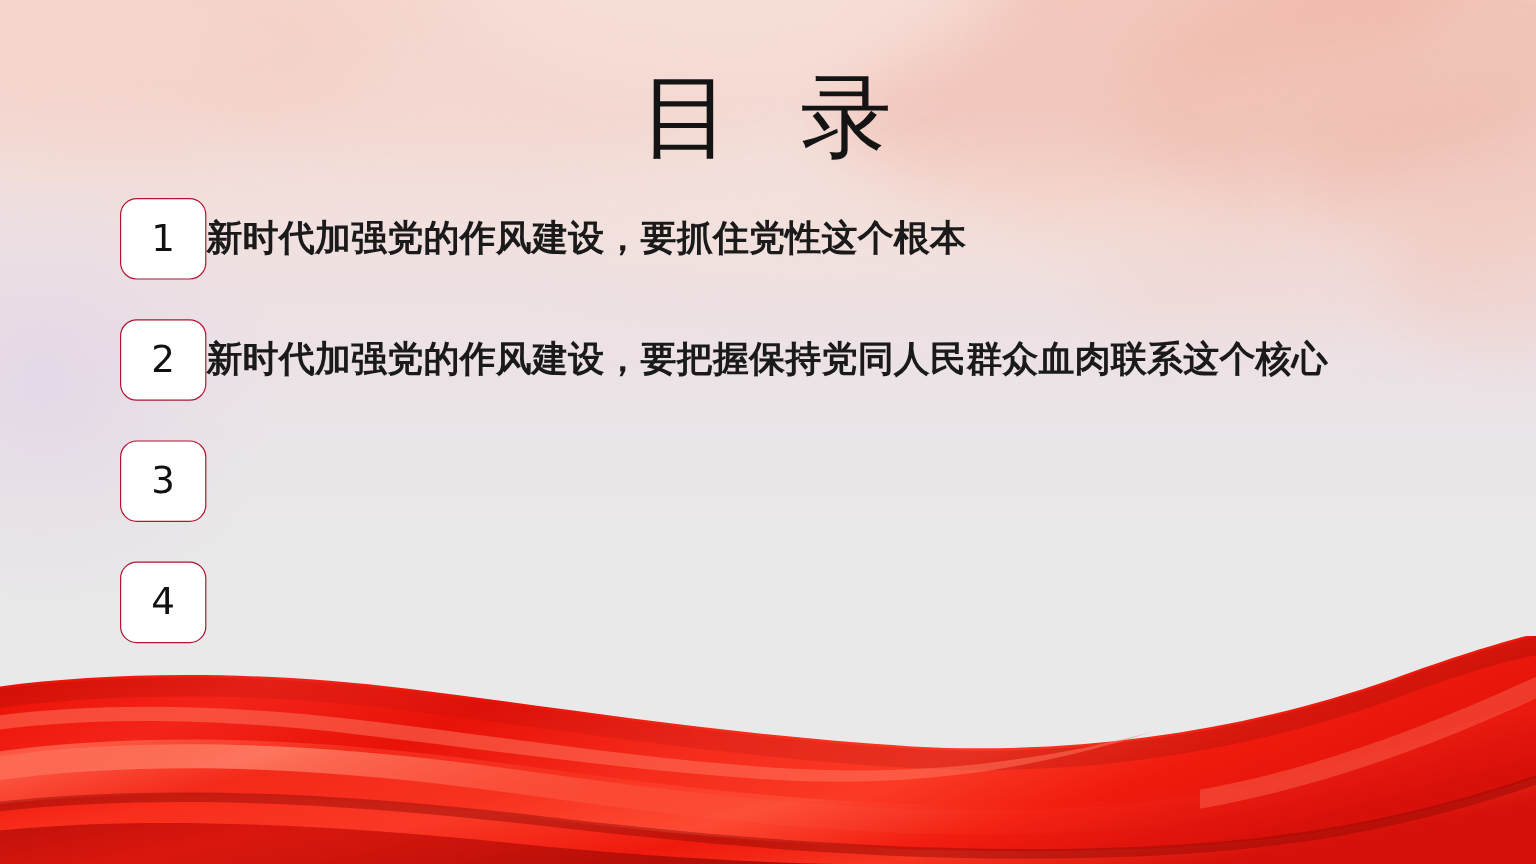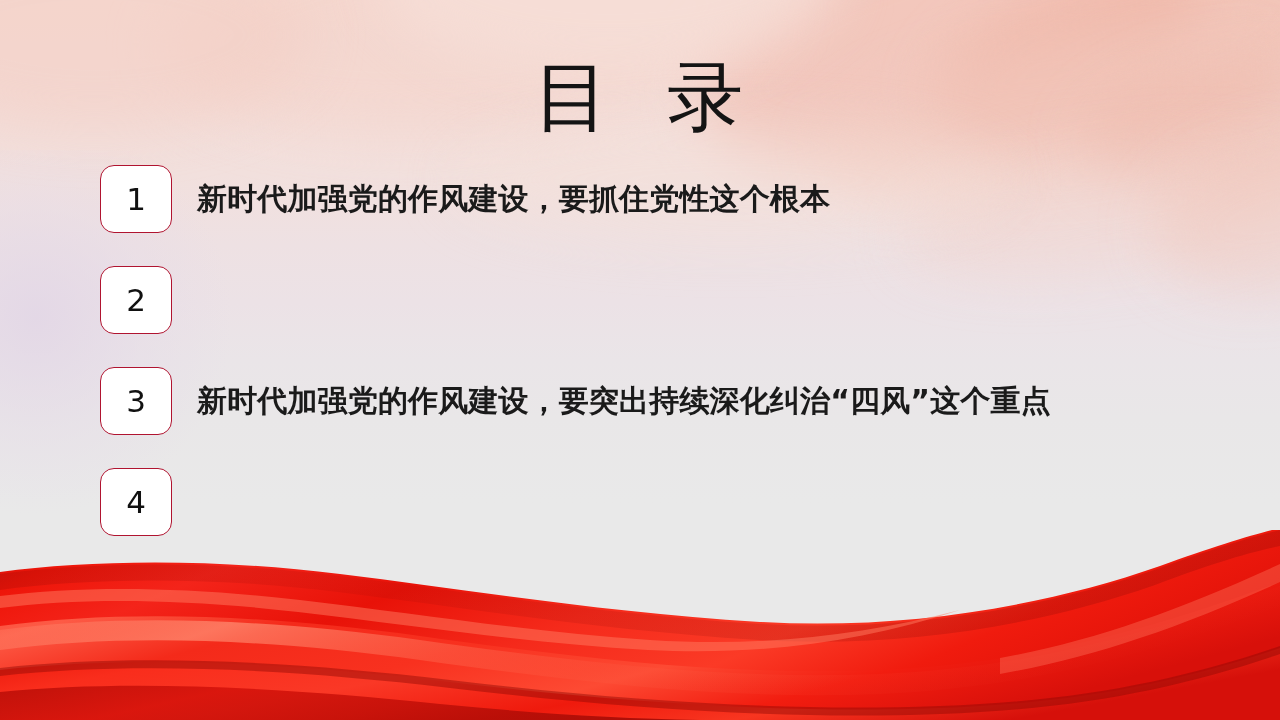--- a/index.html
+++ b/index.html
@@ -104,21 +104,20 @@
     align-items:center;
     justify-content:center;
     font-family:"DejaVu Sans","Liberation Sans",sans-serif;
     font-size:31px;
     font-weight:400;
     color:#111111;
     line-height:1;
   }
 
   .toc-text {
-    margin-left:25px;
     font-family:"DejaVu Sans","Liberation Sans",sans-serif;
     font-size:30px;
     font-weight:700;
     color:#1a1a1a;
     letter-spacing:.005em;
     white-space:nowrap;
     line-height:1.2;
   }
 
   
@@ -152,25 +151,25 @@
 
   <div class="toc">
 
     <div class="toc-row">
       <div class="num-badge">1</div>
       <div class="toc-text">新时代加强党的作风建设，要抓住党性这个根本</div>
     </div>
 
     <div class="toc-row">
       <div class="num-badge">2</div>
+      <div class="toc-text">新时代加强党的作风建设，要把握保持党同人民群众血肉联系这个核心</div>
     </div>
 
     <div class="toc-row">
       <div class="num-badge">3</div>
-      <div class="toc-text">新时代加强党的作风建设，要突出持续深化纠治“四风”这个重点</div>
     </div>
 
     <div class="toc-row">
       <div class="num-badge">4</div>
     </div>
 
   </div>
 
   <div class="ribbon">
     <svg viewBox="0 0 1280 190" preserveAspectRatio="none" xmlns="http://www.w3.org/2000/svg">

